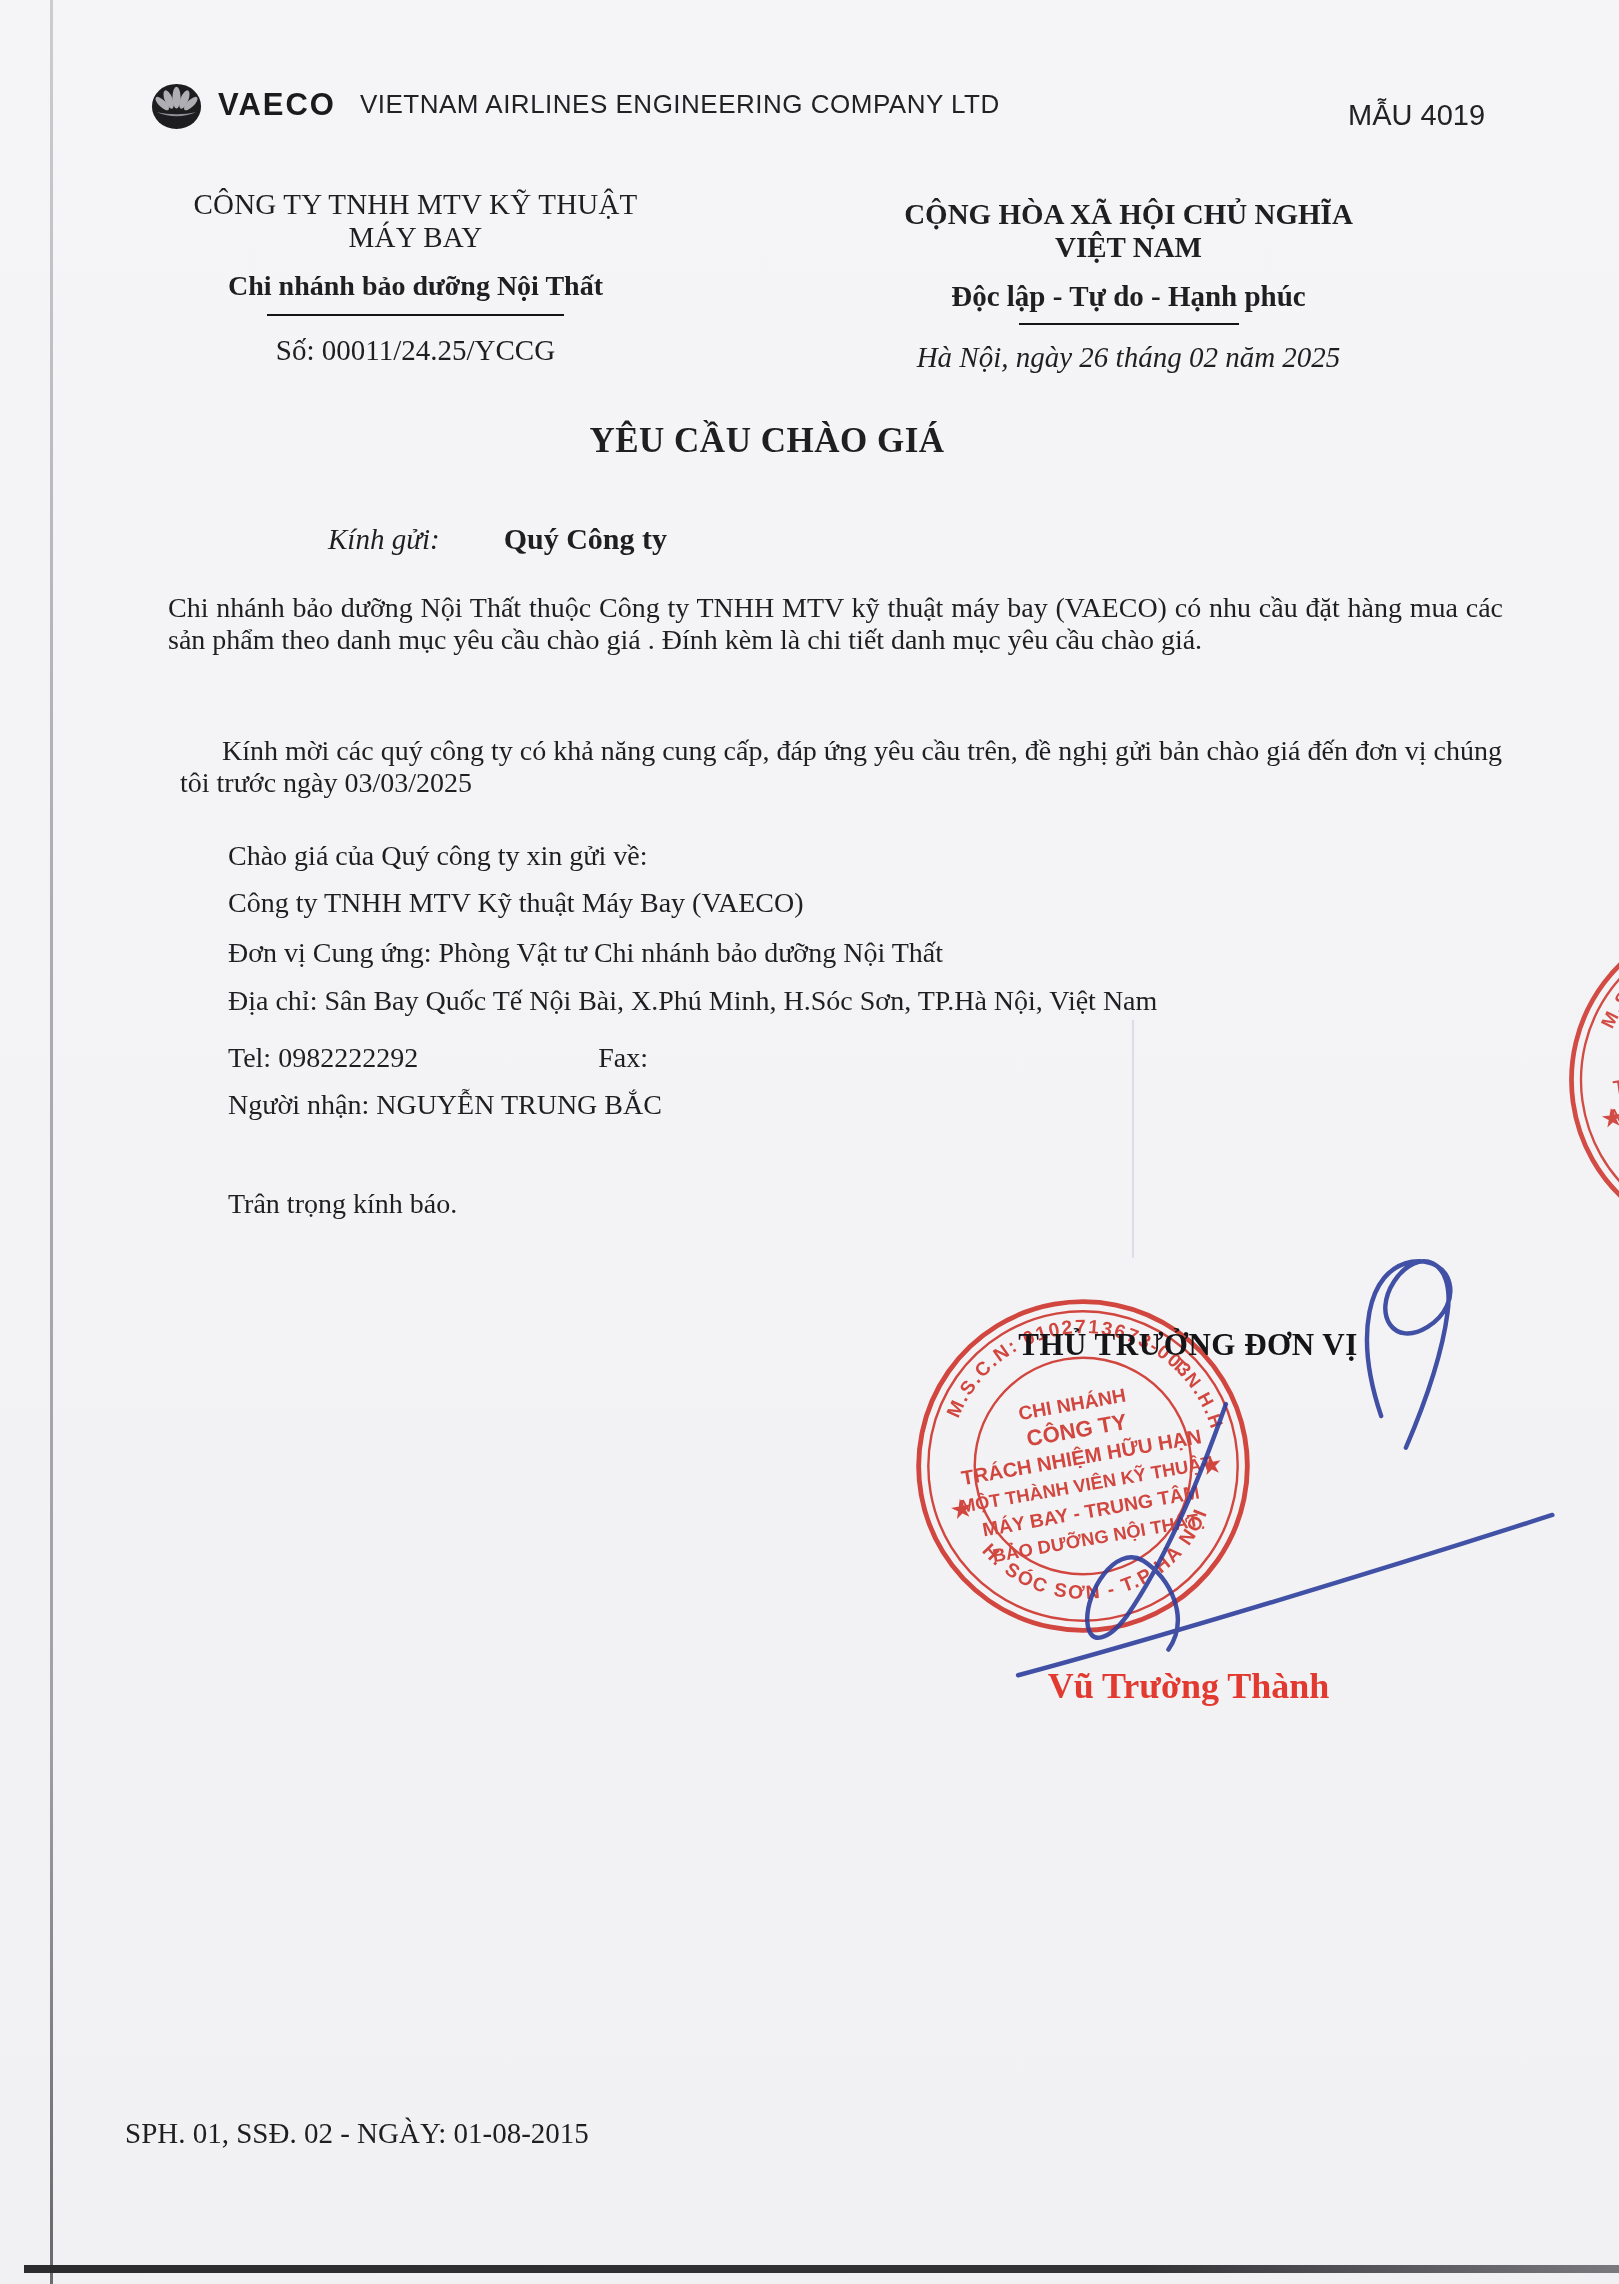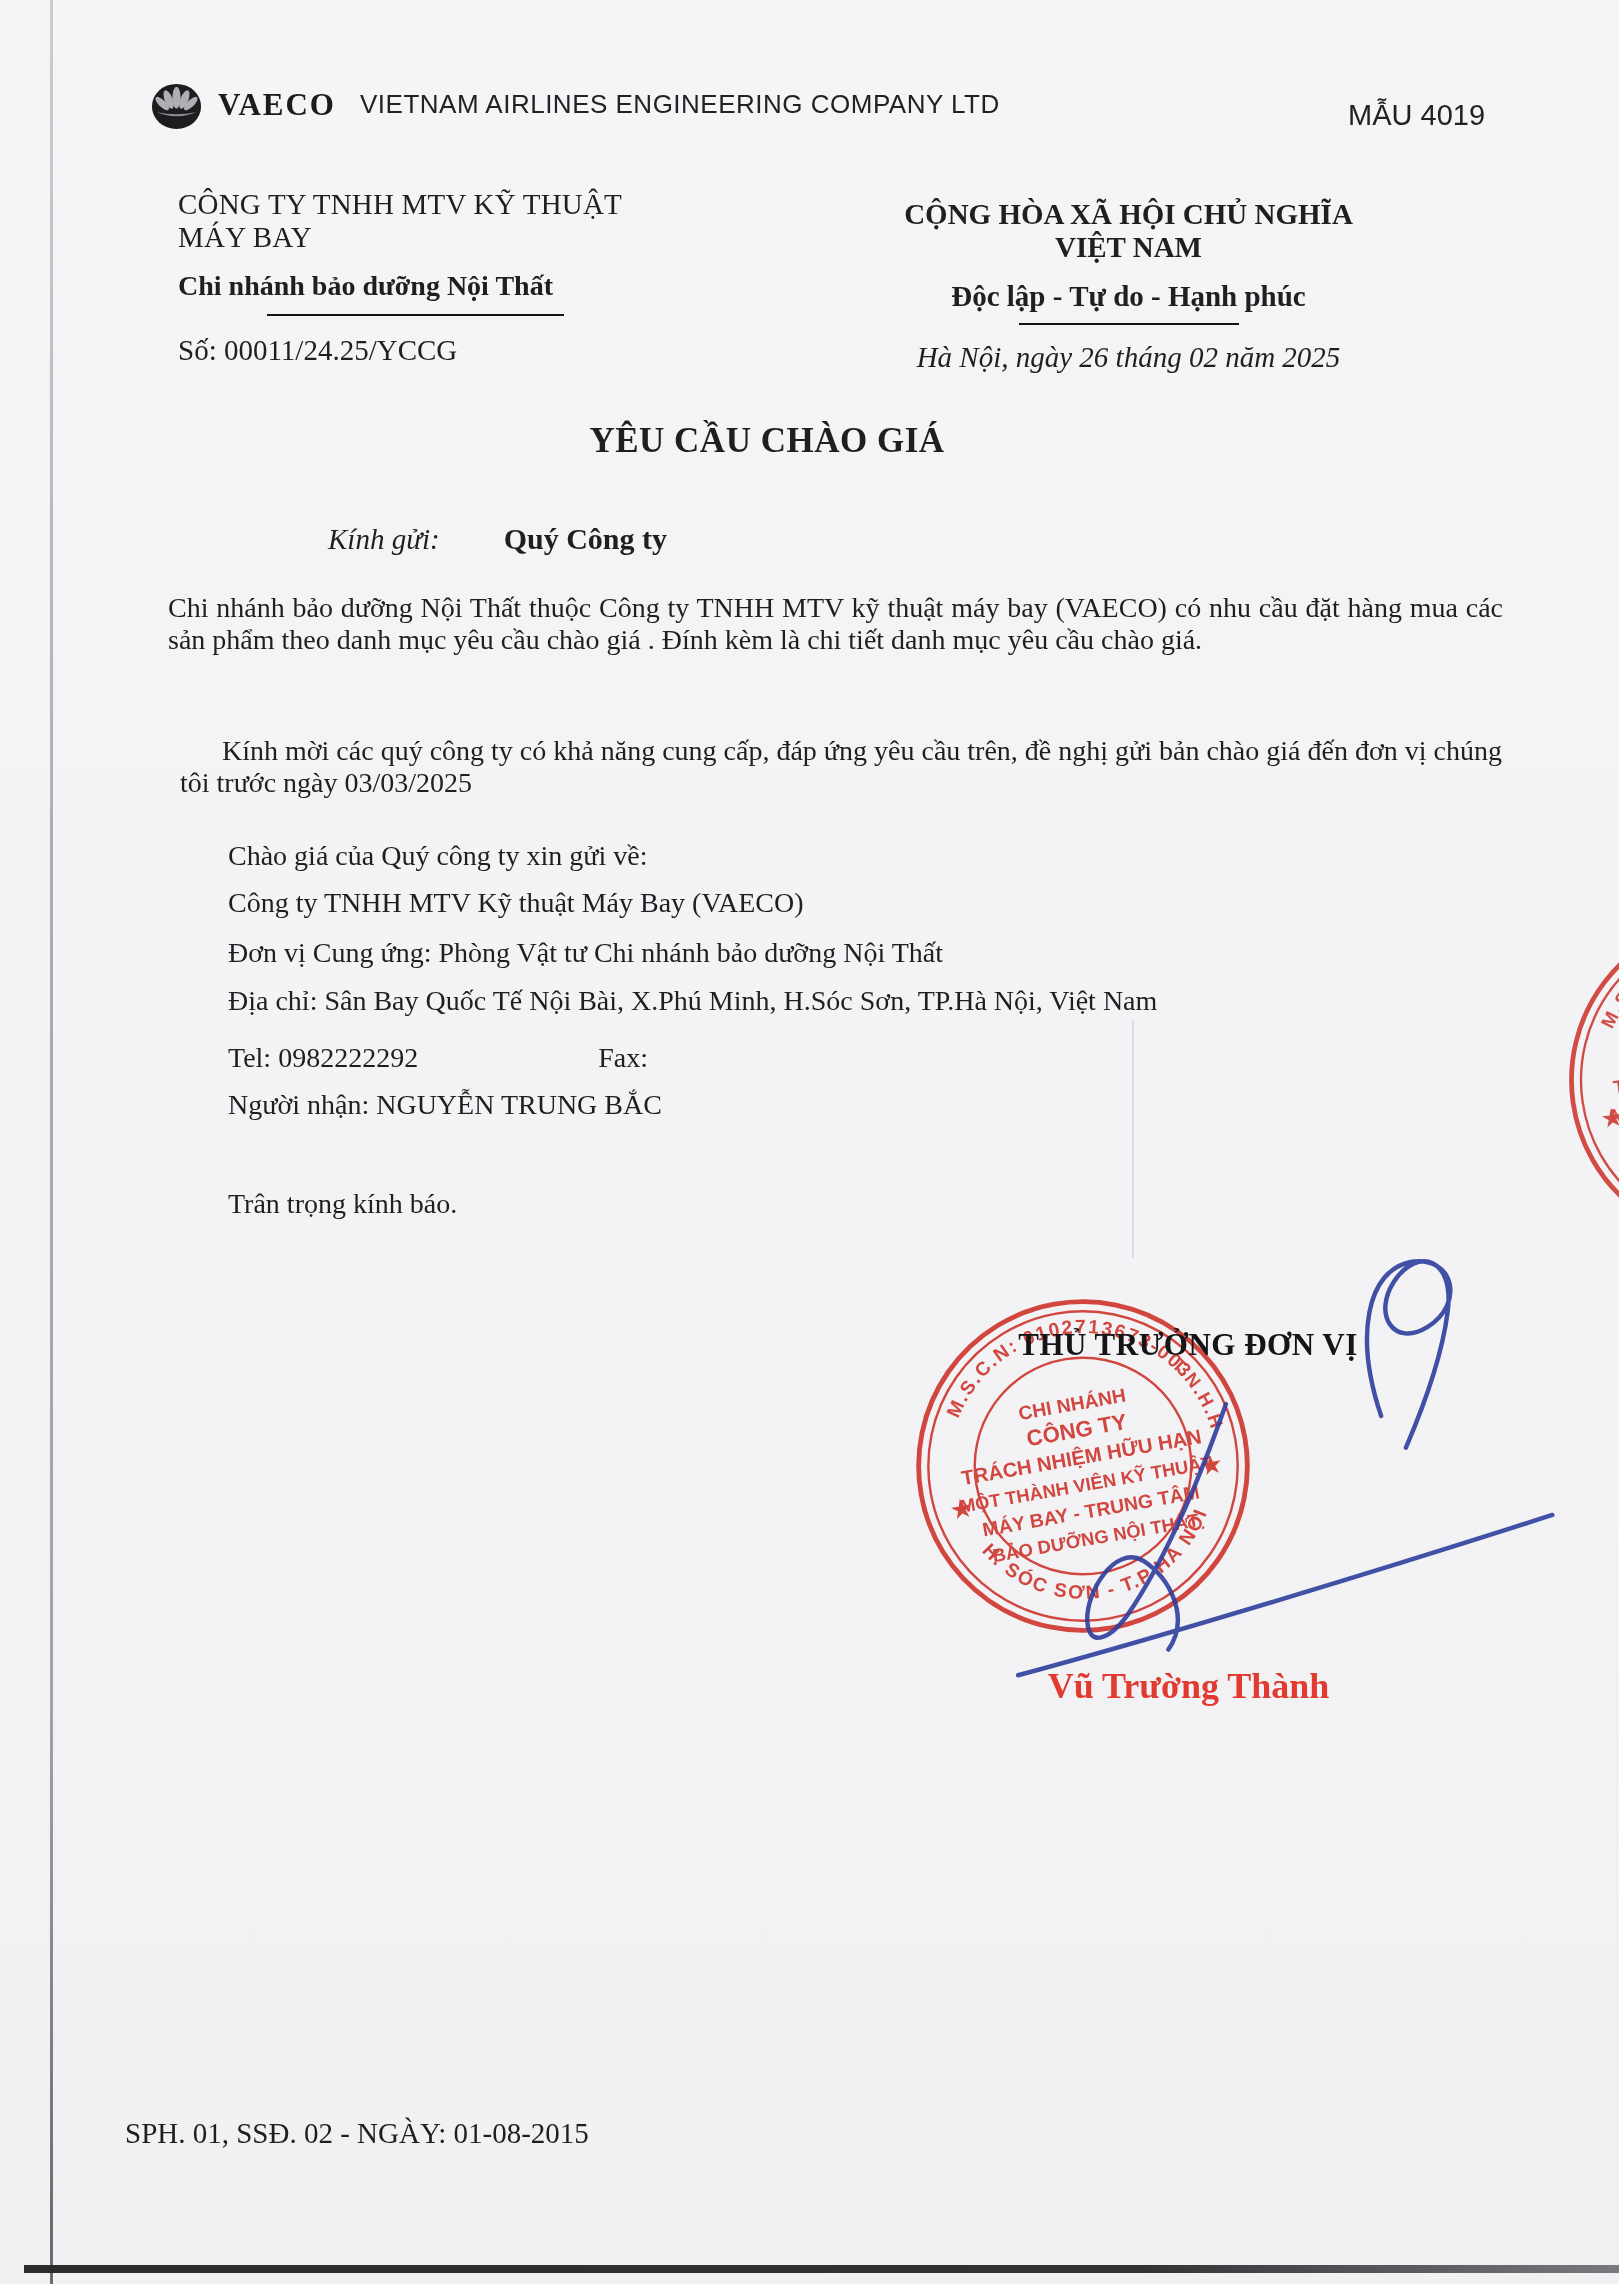--- a/index.html
+++ b/index.html
@@ -22,25 +22,25 @@
     left:24px;top:2265px;width:1596px;height:8px;
     background:linear-gradient(90deg,#2c2c2f 0%,#333336 70%,#7a7a7e 100%);
   }
   .scratch{
     left:1132px;top:1020px;width:2px;height:238px;
     background:rgba(95,110,165,.16);
   }
   
   .hdr-row{left:149px;top:77px;display:flex;align-items:center;gap:14px;}
   .logo-wrap{width:55px;height:55px;}
-  .logo-text{font-family:Liberation Serif, serif;font-size:31px;font-weight:600;letter-spacing:2px;color:#1b1b1e;}
+  .logo-text{font-family:Liberation Sans, sans-serif;font-size:31px;font-weight:600;letter-spacing:2px;color:#1b1b1e;}
   .hdr-company{font-family:"Liberation Sans",sans-serif;font-size:26px;color:#222225;letter-spacing:0.5px;margin-left:10px;}
   .form-code{left:1348px;top:99px;font-family:"Liberation Sans",sans-serif;font-size:29px;color:#222;}
   
-  .lh-left{left:178px;top:188px;width:475px;text-align:left;}
+  .lh-left{left:178px;top:188px;width:475px;text-align:center;}
   .lh-left .org{font-size:29px;letter-spacing:0.2px;}
   .lh-left .branch{font-size:28px;font-weight:bold;margin-top:16px;}
   .lh-left .rule{width:297px;margin:12px auto 0;border-top:2px solid #141416;}
   .lh-left .ref{font-size:29px;margin-top:18px;}
   .lh-right{left:891px;top:198px;width:475px;text-align:center;}
   .lh-right .nation{font-size:29px;font-weight:bold;}
   .lh-right .motto{font-size:29px;font-weight:bold;margin-top:16px;}
   .lh-right .rule{width:220px;margin:10px auto 0;border-top:2px solid #141416;}
   .lh-right .dateline{font-size:29px;font-style:italic;margin-top:16px;}
   

